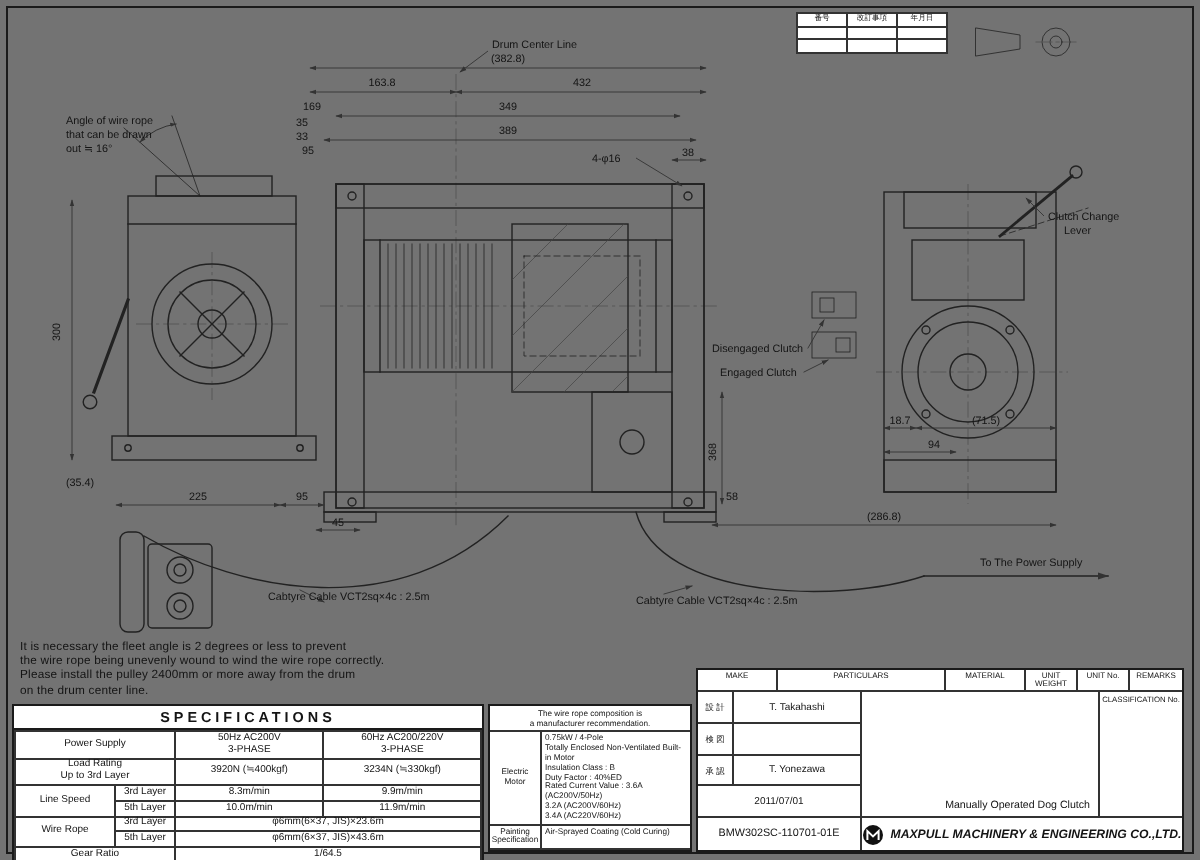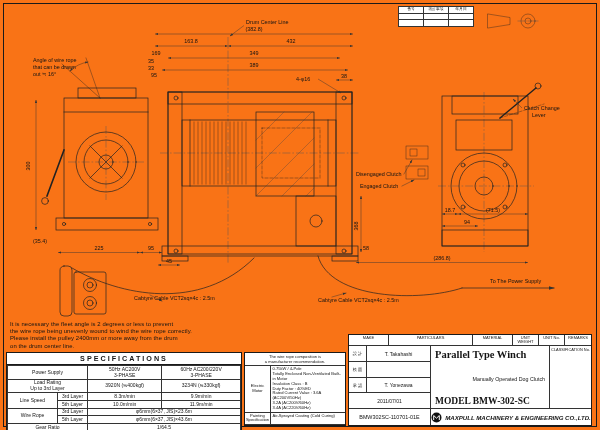--- a/index.html
+++ b/index.html
@@ -1,17 +1,17 @@
 <!DOCTYPE html>
 <html><head>
 <meta charset="utf-8">
 <style>
   * { margin:0; padding:0; box-sizing:border-box; }
   html,body { background:#ffffff; }
-  .sheet { position:relative; width:600px; height:430px; background:#f97316;
+  .sheet { position:relative; width:600px; height:430px; background:#737373;
            font-family:"Liberation Sans", sans-serif; color:#141414; overflow:hidden; }
   .frame { position:absolute; left:3px; top:3px; right:3px; bottom:3px; border:1.6px solid #1a1a1a; }
 
   .drawing { position:absolute; left:0; top:0; }
   .ln   { stroke:#222; stroke-width:0.7; fill:none; stroke-linecap:square; }
   .thin { stroke-width:0.4; }
   .cl   { stroke:#555; stroke-width:0.45; stroke-dasharray:8 2 1.6 2; fill:none; }
   .dim  { stroke:#333; stroke-width:0.45; fill:none; }
   .hatch{ stroke:#444; stroke-width:0.35; fill:none; }
   svg text { font-family:"Liberation Sans", sans-serif; fill:#141414; font-size:5.4px; }
@@ -362,24 +362,22 @@
         <div class="so-row">
           <span class="so-lbl">承 認</span>
           <span class="so-val">T. Yonezawa</span>
         </div>
         <div class="so-row">
           <span class="so-val">2011/07/01</span>
         </div>
       </div>
       <div class="tb-main">
         <div class="tb-title">
-          <div>Parallel Type Winch</div>
         </div>
         <div class="tb-sub">Manually Operated Dog Clutch</div>
-        <div class="tb-model">MODEL BMW-302-SC</div>
       </div>
       <div class="tb-class">CLASSIFICATION No.</div>
     </div>
     <div class="tb-bottom">
       <div class="tb-dwgno">BMW302SC-110701-01E</div>
       <div class="tb-company">
         <span style="display:inline-flex">
           <svg width="11" height="11" viewBox="0 0 11 11">
               <circle cx="5.5" cy="5.5" r="5" fill="#111"></circle>
               <path d="M2.7,8 L2.7,3.5 L5.5,6.2 L8.3,3.5 L8.3,8" stroke="#fff" stroke-width="1" fill="none"></path>

